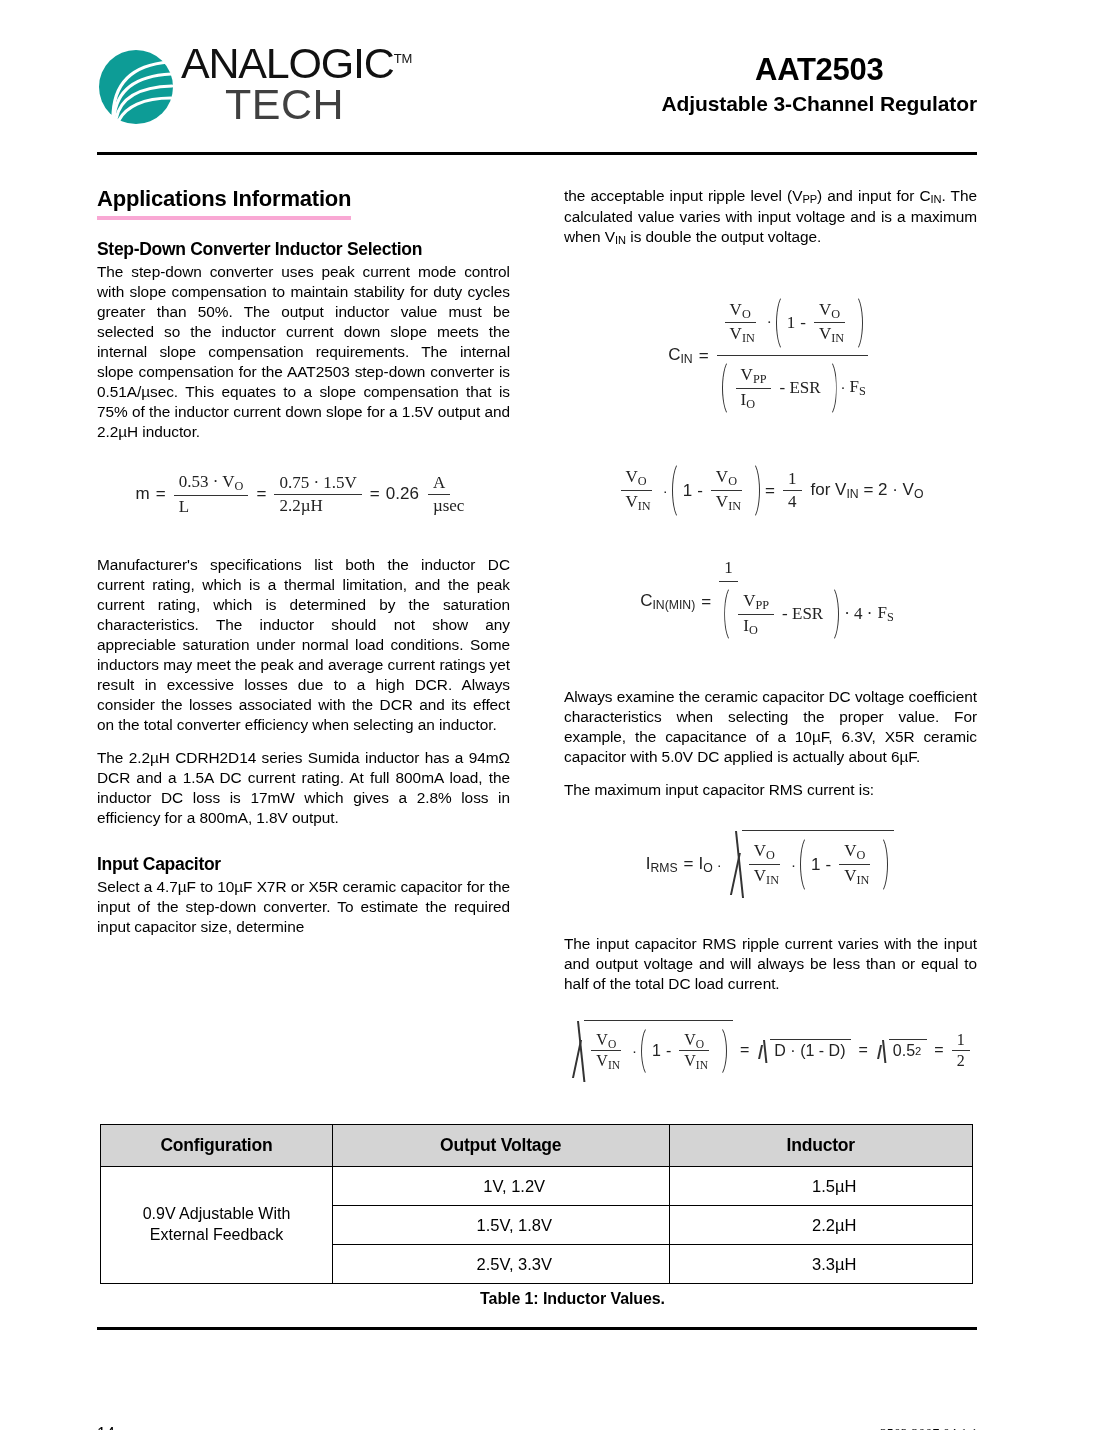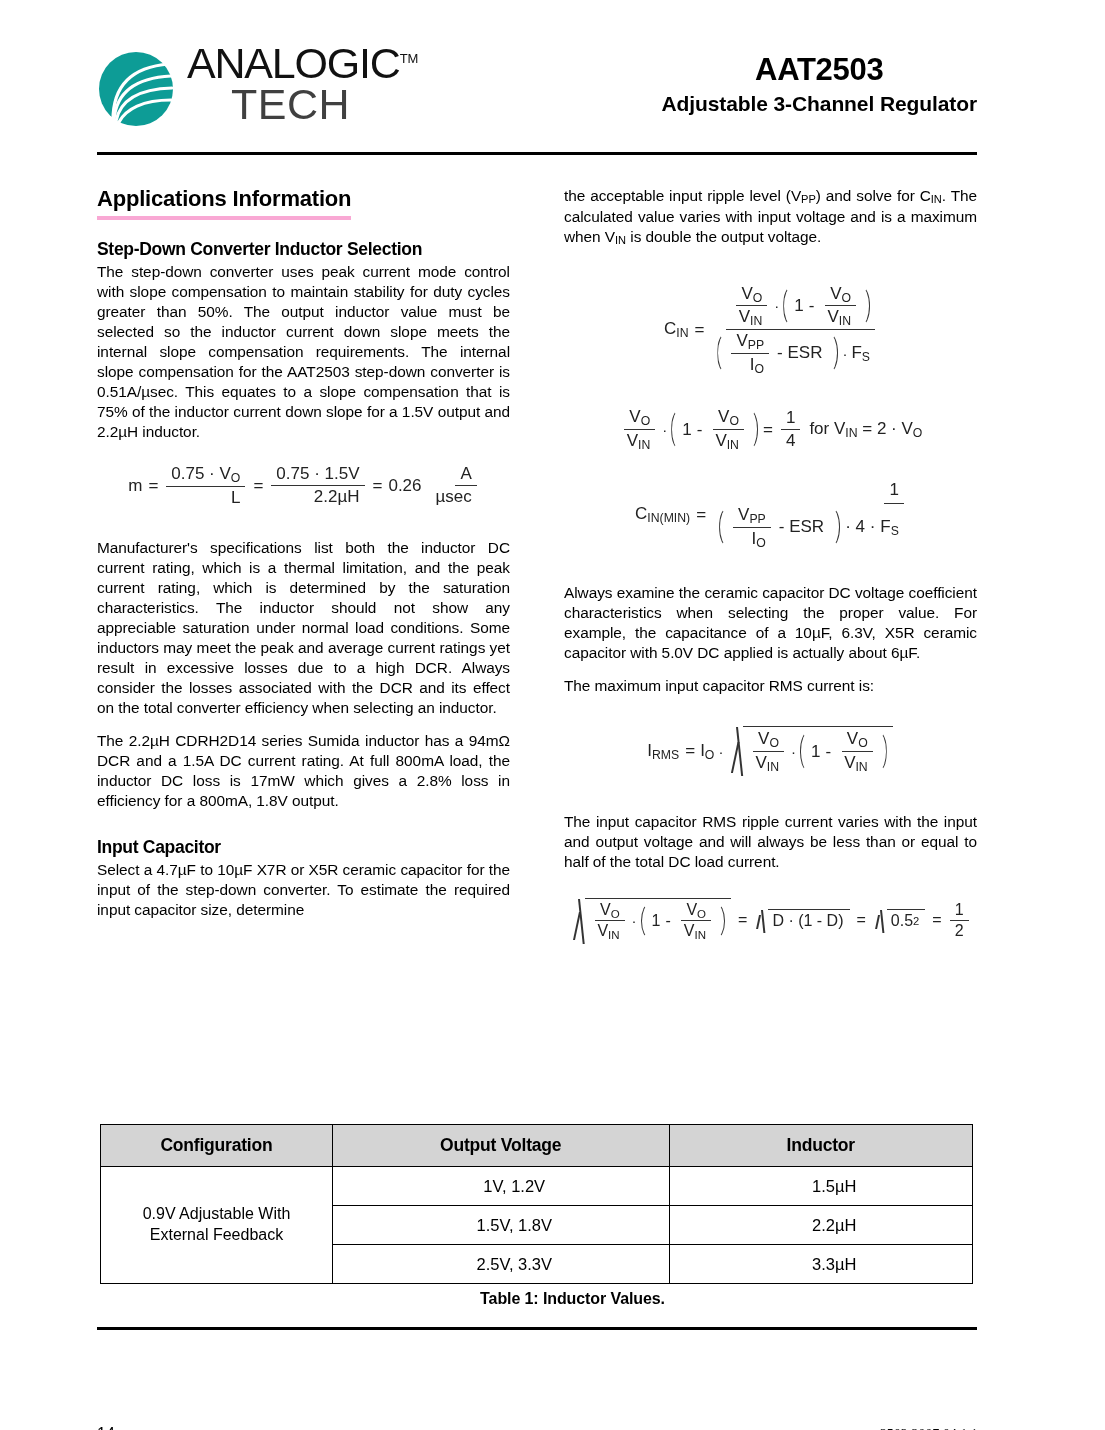--- a/index.html
+++ b/index.html
@@ -29,22 +29,21 @@
     left: 97px;
     top: 40px;
     width: 880px;
     height: 110px;
   }
   .logo-wrap {
     position: absolute;
     left: 0px;
     top: 8px;
     display: flex;
-    align-items: flex-end;
-    gap: 6px;
+    align-items: flex-start;
   }
   .logo-mark {
     width: 78px;
     height: 78px;
     position: relative;
     flex: 0 0 auto;
   }
   .logo-text {
     margin-left: 6px;
     position: relative;
@@ -149,23 +148,24 @@
     margin: 0;
   }
   .eq-row { display: flex; align-items: center; }
   .mi { font-style: normal; padding: 0 1px; }
   .op { padding: 0 5px; }
   .dot { padding: 0 4px; font-size: 15px; }
 
   .frac {
     display: inline-flex;
     flex-direction: column;
-    align-items: flex-end;
+    align-items: flex-start;
     vertical-align: middle;
-    margin: 0 3px;
+    margin: 8px 3px;
+    font-family: Liberation Serif, serif;
   }
   .frac > .num {
     padding: 0 5px 1px 5px;
     border-bottom: 1.6px solid #333;
     white-space: nowrap;
   }
   .frac > .den {
     padding: 1px 5px 0 5px;
     white-space: nowrap;
   }
@@ -347,21 +347,21 @@
     <h1 class="section-title">Applications Information</h1>
 
     <h2 class="sub-title">Step-Down Converter Inductor Selection</h2>
     <p class="body">The step-down converter uses peak current mode control with slope compensation to maintain stability for duty cycles greater than 50%. The output inductor value must be selected so the inductor current down slope meets the internal slope compensation requirements. The internal slope compensation for the AAT2503 step-down converter is 0.51A/µsec. This equates to a slope compensation that is 75% of the inductor current down slope for a 1.5V output and 2.2µH inductor.</p>
 
     
     <div class="eq eq-block" style="margin:22px 0 30px 0;">
       <span class="mi">m</span>
       <span class="op">=</span>
       <span class="frac">
-        <span class="num"><span>0.75 · V</span><sub>O</sub></span>
+        <span class="num"><span>0.53 · V</span><sub>O</sub></span>
         <span class="den">L</span>
       </span>
       <span class="op">=</span>
       <span class="frac">
         <span class="num">0.75 · 1.5V</span>
         <span class="den">2.2µH</span>
       </span>
       <span class="op">=</span>
       <span class="mi">0.26</span>
       <span class="frac" style="margin-left:8px;">
@@ -372,21 +372,21 @@
 
     <p class="body">Manufacturer's specifications list both the inductor DC current rating, which is a thermal limitation, and the peak current rating, which is determined by the saturation characteristics. The inductor should not show any appreciable saturation under normal load conditions. Some inductors may meet the peak and average current ratings yet result in excessive losses due to a high DCR. Always consider the losses associated with the DCR and its effect on the total converter efficiency when selecting an inductor.</p>
     <p class="body">The 2.2µH CDRH2D14 series Sumida inductor has a 94mΩ DCR and a 1.5A DC current rating.  At full 800mA load, the inductor DC loss is 17mW which gives a 2.8% loss in efficiency for a 800mA, 1.8V output.</p>
 
     <h2 class="sub-title" style="margin-top:26px;">Input Capacitor</h2>
     <p class="body">Select a 4.7µF to 10µF X7R or X5R ceramic capacitor for the input of the step-down converter. To estimate the required input capacitor size, determine</p>
   </div>
 
   <div class="col col-right">
 
-    <p class="body"><span>the acceptable input ripple level (V</span><sub>PP</sub><span>) and solve for C</span><sub>IN</sub><span>. The calculated value varies with input voltage and is a maximum when V</span><sub>IN</sub><span> is double the output voltage.</span></p>
+    <p class="body"><span>the acceptable input ripple level (V</span><sub>PP</sub><span>) and input for C</span><sub>IN</sub><span>. The calculated value varies with input voltage and is a maximum when V</span><sub>IN</sub><span> is double the output voltage.</span></p>
 
     <div class="eq eq-block" style="margin:36px 0 0 0;">
       <span class="mi"><span>C</span><sub>IN</sub></span>
       <span class="op">=</span>
       <span class="frac">
         <span class="num">
           <span class="eq-row" style="justify-content:center;">
             <span class="frac">
               <span class="num"><span>V</span><sub>O</sub></span>
               <span class="den"><span>V</span><sub>IN</sub></span>

